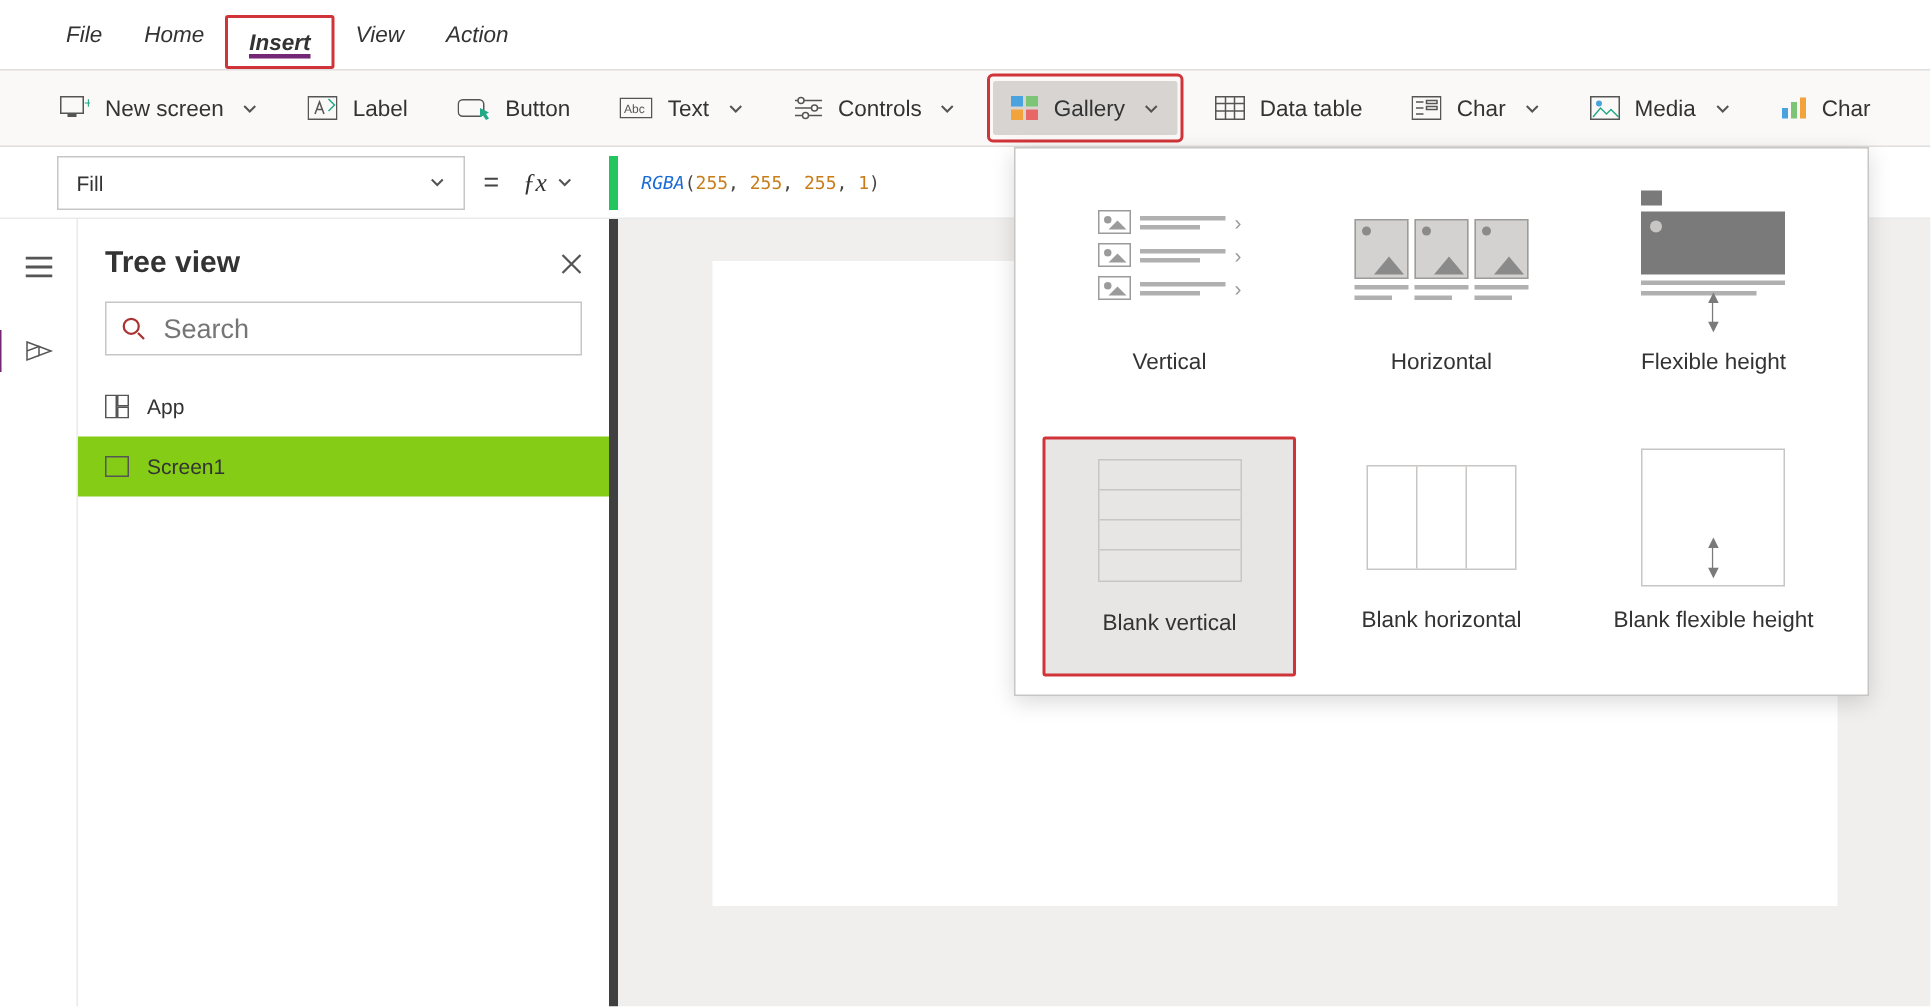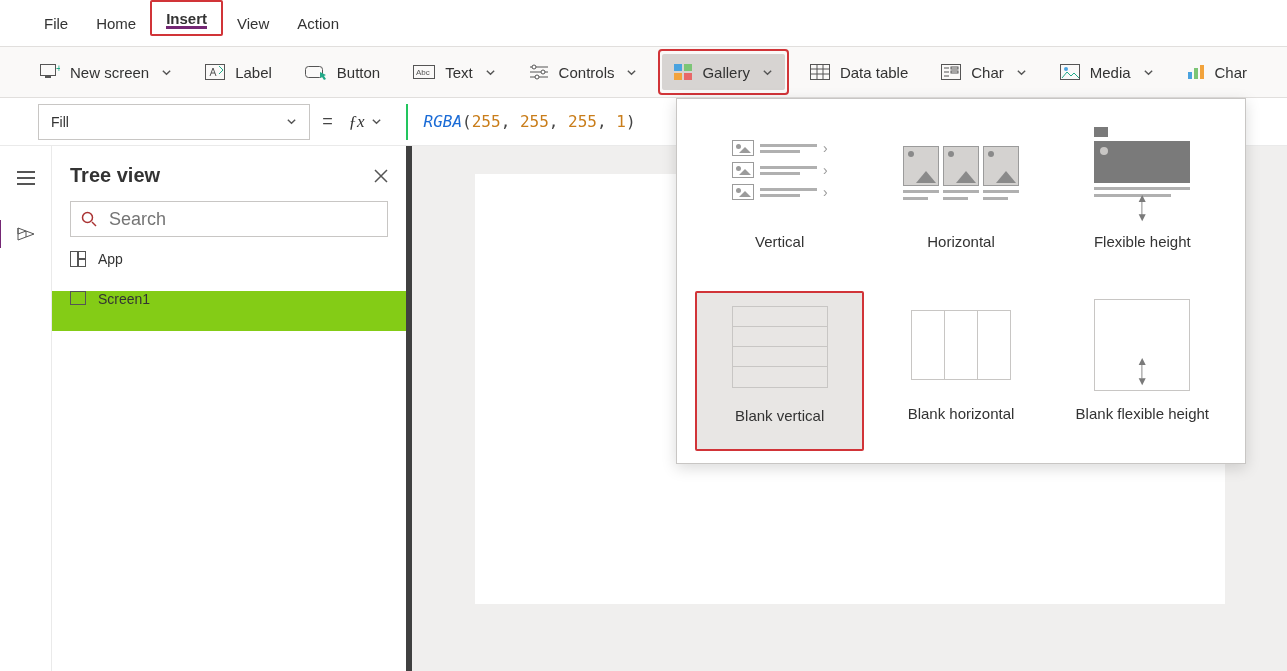--- a/index.html
+++ b/index.html
@@ -1,20 +1,20 @@
 <!DOCTYPE html>
 <html><head>
 <meta charset="utf-8">
 <style>
   * { box-sizing: border-box; }
   html, body { margin:0; padding:0; font-family: "Segoe UI", Arial, sans-serif; font-size:14px; color:#333; background:#fff; overflow:hidden; }
   body { width:1287px; height:671px; position:relative; }
 
   
-  .menubar { display:flex; align-items:flex-start; height:46px; padding:0 30px; gap:0; background:#fff; position:relative; z-index:1;}
+  .menubar { display:flex; align-items:flex-end; height:46px; padding:0 30px; gap:0; background:#fff; position:relative; z-index:1;font-style:italic;}
   .menuitem { padding:0 14px; height:46px; display:flex; align-items:center; font-size:15px; color:#333; cursor:pointer; position:relative;}
   .menuitem.active { font-weight:600; }
   .menuitem.active::after { content:""; position:absolute; left:14px; right:14px; bottom:5px; height:3px; background:#742774;}
   .red-box { border:2px solid #d13438; border-radius:2px; }
   .menubar .red-box { height:36px !important; }
 
   
   .ribbon { display:flex; align-items:center; height:52px; background:#faf9f8; border-top:1px solid #e1dfdd; border-bottom:1px solid #e1dfdd; padding:0 28px; gap:0; overflow:hidden;}
   .ribbon .rb { display:flex; align-items:center; height:36px; padding:0 12px; gap:10px; white-space:nowrap; cursor:pointer; border-radius:2px;}
   .ribbon .sep { width:24px;}
@@ -24,38 +24,38 @@
   .ribbon .rb.active { background:#d7d4d2; }
   .ribbon .red-wrap { border:2px solid #d13438; border-radius:4px; padding:3px 2px;}
 
   
   .formulabar { display:flex; align-items:center; height:48px; padding:0 0 0 38px; background:#fff; border-bottom:1px solid #eaeaea;}
   .propbox { width:272px; height:36px; border:1px solid #c8c6c4; padding:0 12px; display:flex; align-items:center; justify-content:space-between; background:#fff;}
   .eq { margin:0 16px 0 12px; font-size:18px; font-style:italic; color:#444;}
   .fx { display:flex; align-items:center; gap:6px;}
   .fx .fxlabel { font-style:italic; font-size:17px; font-family:"Segoe UI", serif;}
   .fx .chev { margin-right:8px;}
-  .formulatext { font-family:"Segoe UI", monospace; font-size:16px; margin-left:16px; border-left:2px solid #22c55e; padding-left:16px; height:36px; display:flex; align-items:center;}
+  .formulatext { font-family:"Segoe UI", monospace; font-size:12px; margin-left:16px; border-left:6px solid #22c55e; padding-left:16px; height:36px; display:flex; align-items:center;}
   .formulatext .fn { color:#1a6bd6; font-style:italic;}
   .formulatext .p { color:#444;}
   .formulatext .n { color:#c97d1a;}
 
   
   .panels { display:flex; height:calc(671px - 46px - 52px - 48px); }
   .rail { width:52px; background:#fff; border-right:1px solid #eaeaea; display:flex; flex-direction:column; align-items:center; padding-top:16px; gap:24px;}
   .rail .railbtn { width:36px; height:32px; display:flex; align-items:center; justify-content:center; cursor:pointer;}
   .rail .railbtn.active { position:relative;}
   .rail .railbtn.active::before { content:""; position:absolute; left:-10px; top:2px; bottom:2px; width:3px; background:#742774;}
   .treepanel { width:360px; background:#fff; border-right:6px solid #404040; padding-top:8px;}
   .treehead { display:flex; align-items:center; justify-content:space-between; padding:10px 18px 14px 18px;}
   .treehead h2 { margin:0; font-size:20px; font-weight:600;}
   .searchwrap { padding:0 18px 14px 18px;}
   .searchbox { border:1px solid #c8c6c4; height:36px; display:flex; align-items:center; padding:0 10px; gap:10px;}
   .searchbox input { border:none; outline:none; flex:1; font-size:18px;}
-  .treeitem { display:flex; align-items:flex-start; gap:10px; height:40px; padding:0 18px;}
+  .treeitem { display:flex; align-items:center; gap:10px; height:40px; padding:0 18px;}
   .treeitem.selected { background:#84cc16;}
   .treeitem .ico { width:18px; display:inline-flex;}
   .canvas { flex:1; background:#f0efee; position:relative; display:flex; align-items:flex-start; justify-content:center; padding-top:28px;}
   .canvas .stage { width:750px; height:430px; background:#fff;}
 
   
   .dropdown { position:absolute; top:98px; left:676px; width:570px; background:#fff; border:1px solid #c8c6c4; box-shadow:0 4px 14px rgba(0,0,0,.15); padding:20px 18px 12px 18px; z-index:50;}
   .galgrid { display:grid; grid-template-columns:repeat(3,1fr); gap:12px 12px;}
   .galcell { display:flex; flex-direction:column; align-items:center; justify-content:flex-start; height:160px; border-radius:2px;}
   .galcell.selected { background:#e8e6e4;}

